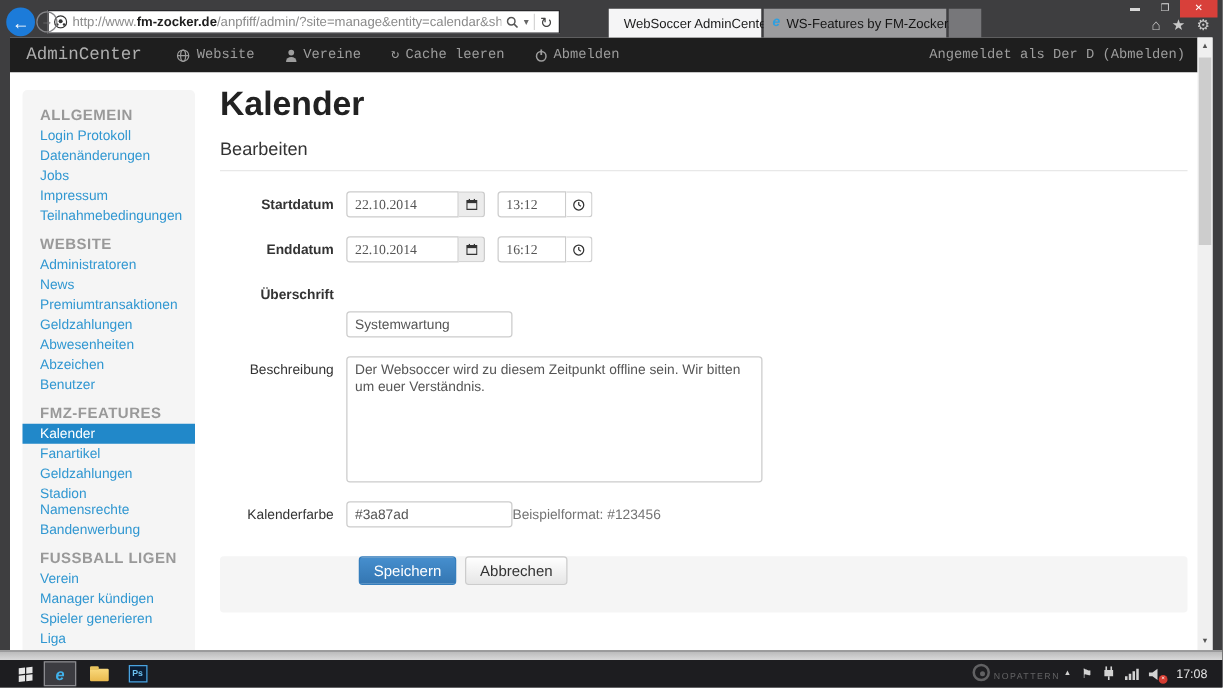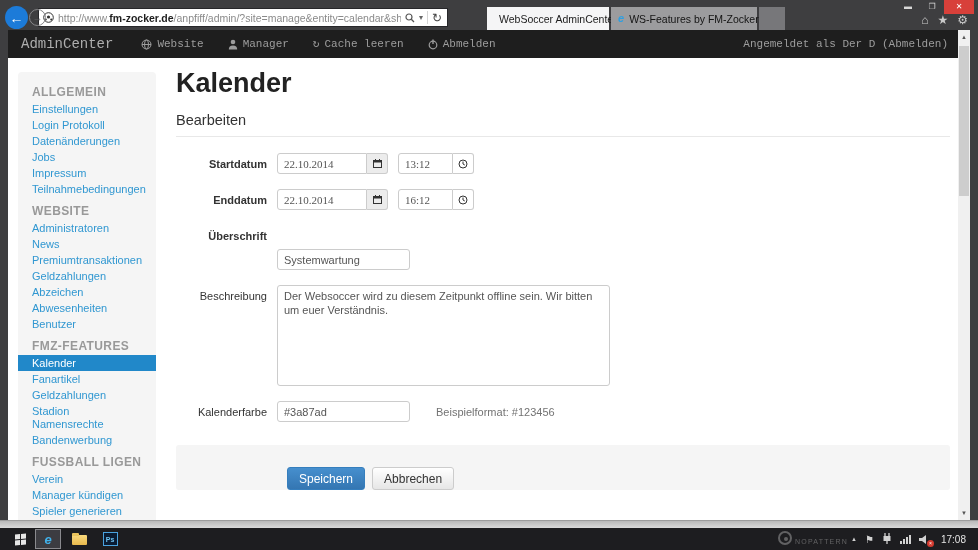--- a/index.html
+++ b/index.html
@@ -69,23 +69,23 @@
   .igroup { display:inline-flex; }
   .igroup .tinput { border-radius:3px 0 0 3px;font-family:Liberation Serif, serif; }
   .addon { width:21px; height:21px; border:1px solid #ccc; border-left:0; border-radius:0 3px 3px 0; background:#ececec; display:flex; align-items:center; justify-content:center; cursor:pointer; }
   .addon.white { background:#fff; }
   .tinput.date { width:90px; }
   .tinput.time { width:55px; }
   .tinput.title-field { width:133px; border-radius:3px;margin-top:24px; }
   .tinput.color-field { width:133px; border-radius:3px; }
   .tarea { width:333px; height:101px; border:1px solid #ccc; border-radius:3px; font-size:11px; color:#555; padding:3px 6px; font-family:"Liberation Sans",sans-serif; resize:none; line-height:14px; }
   .gap10 { width:10px; }
-  .help-inline { font-size:11px; color:#737373; padding-top:5px; margin-left:26px;text-align:right; }
-
-  .form-actions { margin-top:23px; background:#f5f5f5; height:45px; border-radius:3px; display:flex; align-items:flex-end; padding-left:111px; }
+  .help-inline { font-size:11px; color:#737373; padding-top:5px; margin-left:0;text-align:right; }
+
+  .form-actions { margin-top:23px; background:#f5f5f5; height:45px; border-radius:3px; display:flex; align-items:flex-start; padding-left:111px; }
   .btn { height:23px; font-size:12px; padding:0 11px; border-radius:3px; border:1px solid #ccc; background:linear-gradient(#ffffff,#e6e6e6); color:#333; font-family:"Liberation Sans",sans-serif; cursor:pointer; }
   .btn.primary { background:linear-gradient(#468fce,#3476b2); border-color:#357ebd; color:#fff; margin-right:7px; }
 
   
   .window-bottom { position:absolute; left:0; top:520px; width:978px; height:8px; background:linear-gradient(#b9b9b9,#d9d9d9); border-top:1px solid #9c9c9c; }
 
   
   .taskbar { position:absolute; left:0; top:528px; width:978px; height:22px; background:#1d1d20; display:flex; align-items:center; }
   .start-btn { margin-left:10px; width:20px; height:20px; display:flex; align-items:center; justify-content:center; }
   .winlogo { display:grid; grid-template-columns:5px 5px; grid-template-rows:5px 5px; gap:1px; transform:skewY(-6deg); }
@@ -188,54 +188,53 @@
           <ellipse cx="5.5" cy="5.5" rx="2" ry="4.5" fill="none" stroke="#9d9d9d" stroke-width="1"></ellipse>
           <line x1="1" y1="5.5" x2="10" y2="5.5" stroke="#9d9d9d" stroke-width="1"></line>
         </svg>
         <span>Website</span>
       </span>
       <span class="nav-item">
         <svg class="glyph" width="10" height="11" viewBox="0 0 10 11">
           <circle cx="5" cy="3" r="2.3" fill="#9d9d9d"></circle>
           <path d="M0.8 10.5 a4.2 4 0 0 1 8.4 0 z" fill="#9d9d9d"></path>
         </svg>
-        <span>Manager</span>
+        <span>Vereine</span>
       </span>
       <span class="nav-item">
         <span class="glyph">↻</span>
         <span>Cache leeren</span>
       </span>
       <span class="nav-item">
         <svg class="glyph" width="10" height="11" viewBox="0 0 10 11">
           <circle cx="5" cy="6" r="3.8" fill="none" stroke="#9d9d9d" stroke-width="1.2"></circle>
           <line x1="5" y1="0.5" x2="5" y2="5" stroke="#9d9d9d" stroke-width="1.4"></line>
         </svg>
         <span>Abmelden</span>
       </span>
       <span class="nav-right">Angemeldet als Der D (Abmelden)</span>
     </div>
 
     <div class="page">
 
       <div class="sidebar">
         <div class="side-header">ALLGEMEIN</div>
-        <a class="side-item">Einstellungen</a>
         <a class="side-item">Login Protokoll</a>
         <a class="side-item">Datenänderungen</a>
         <a class="side-item">Jobs</a>
         <a class="side-item">Impressum</a>
         <a class="side-item">Teilnahmebedingungen</a>
 
         <div class="side-header">WEBSITE</div>
         <a class="side-item">Administratoren</a>
         <a class="side-item">News</a>
         <a class="side-item">Premiumtransaktionen</a>
         <a class="side-item">Geldzahlungen</a>
+        <a class="side-item">Abwesenheiten</a>
         <a class="side-item">Abzeichen</a>
-        <a class="side-item">Abwesenheiten</a>
         <a class="side-item">Benutzer</a>
 
         <div class="side-header">FMZ-FEATURES</div>
         <a class="side-item active">Kalender</a>
         <a class="side-item">Fanartikel</a>
         <a class="side-item">Geldzahlungen</a>
         <a class="side-item">Stadion Namensrechte</a>
         <a class="side-item">Bandenwerbung</a>
 
         <div class="side-header">FUSSBALL LIGEN</div>

